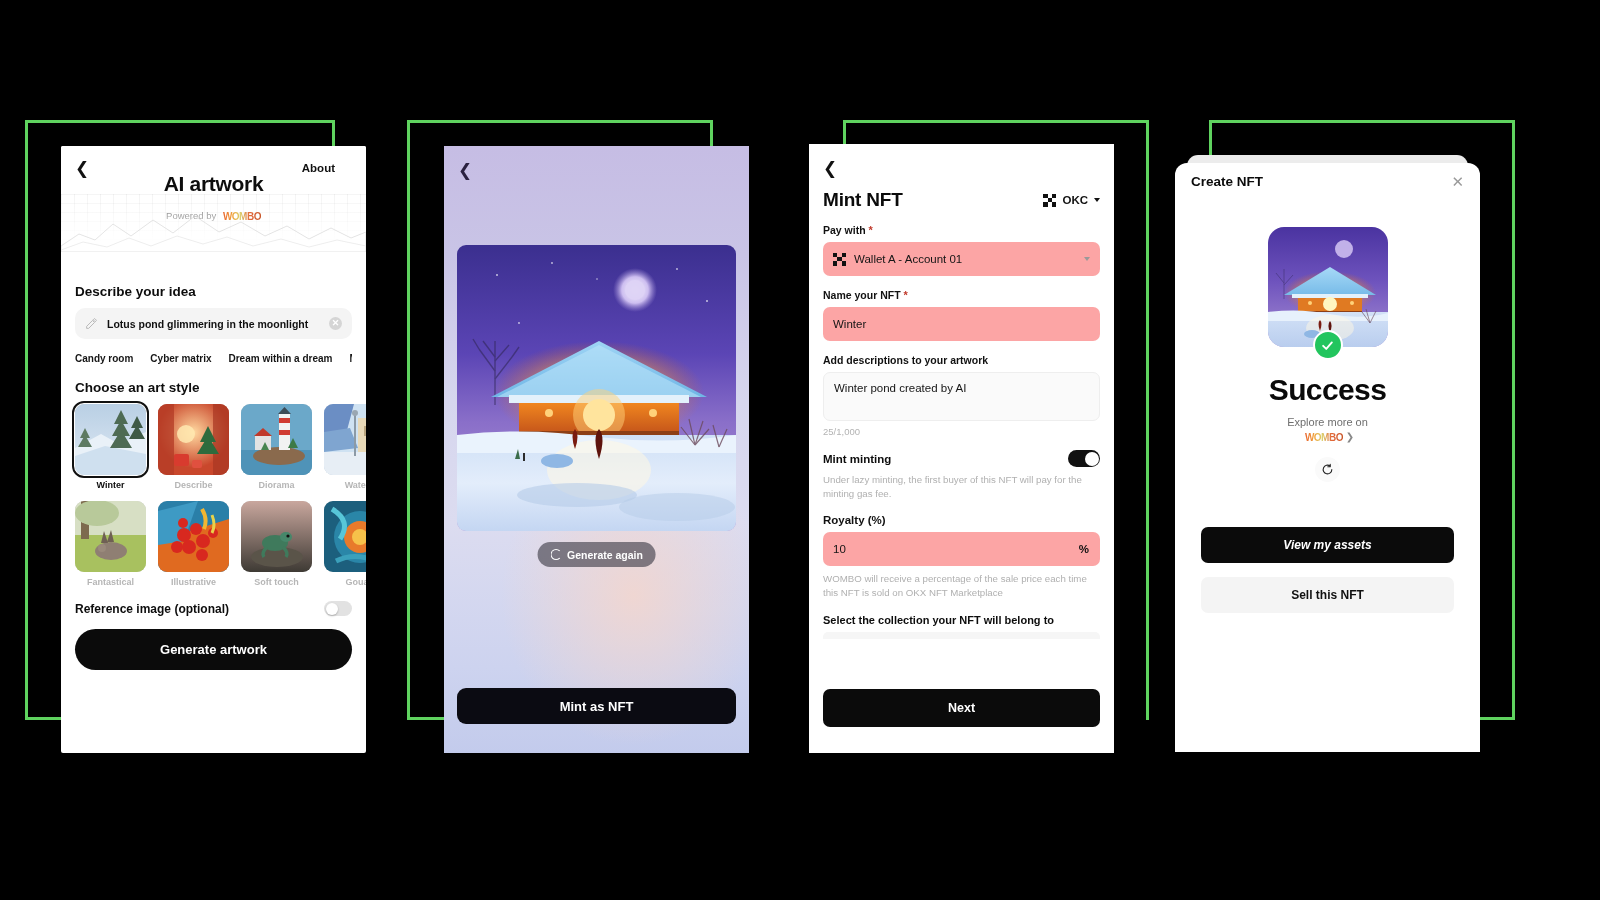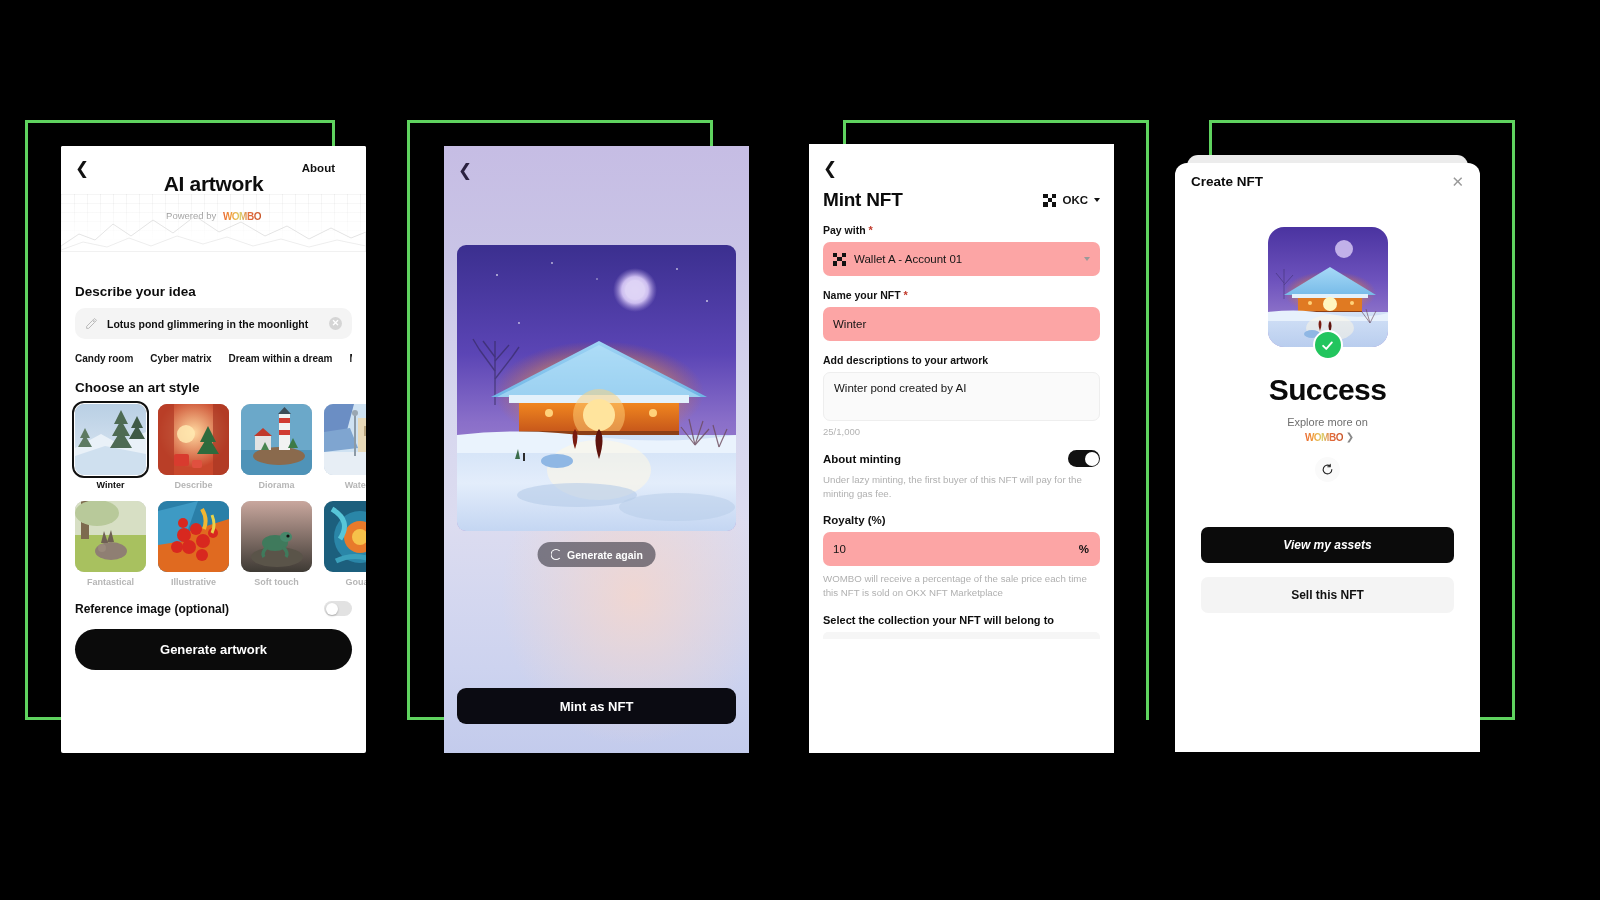--- a/index.html
+++ b/index.html
@@ -561,37 +561,38 @@
       <span>Winter</span>
     </div>
 
     <div class="f-label">Add descriptions to your artwork</div>
     <div class="f-textarea">
       <span>Winter pond created by AI</span>
     </div>
     <div class="counter">25/1,000</div>
 
     <div class="row-between">
-      <span class="row-label">About minting</span>
+      <span class="row-label">Mint minting</span>
       <span class="toggle-lg">
           <span class="knob"></span>
         </span>
     </div>
     <div class="hint">Under lazy minting, the first buyer of this NFT will pay for the minting gas fee.</div>
 
     <div class="f-label" style="font-weight:bold; font-size:11.5px;">Royalty (%)</div>
     <div class="f-input pct-input">
       <span>10</span>
       <span class="unit">%</span>
     </div>
     <div class="hint">WOMBO will receive a percentage of the sale price each time this NFT is sold on OKX NFT Marketplace</div>
 
     <div class="sel-collection">Select the collection your NFT will belong to</div>
     <div class="cut-field"></div>
 
+    <div class="p3-cta">Next</div>
   </div>
 
   <div id="panel4shadow"></div>
   <div class="phone" id="panel4">
     <div class="p4-head">
       <span class="p4-title">Create NFT</span>
       <span class="p4-close">✕</span>
     </div>
 
     <div class="p4-center">

